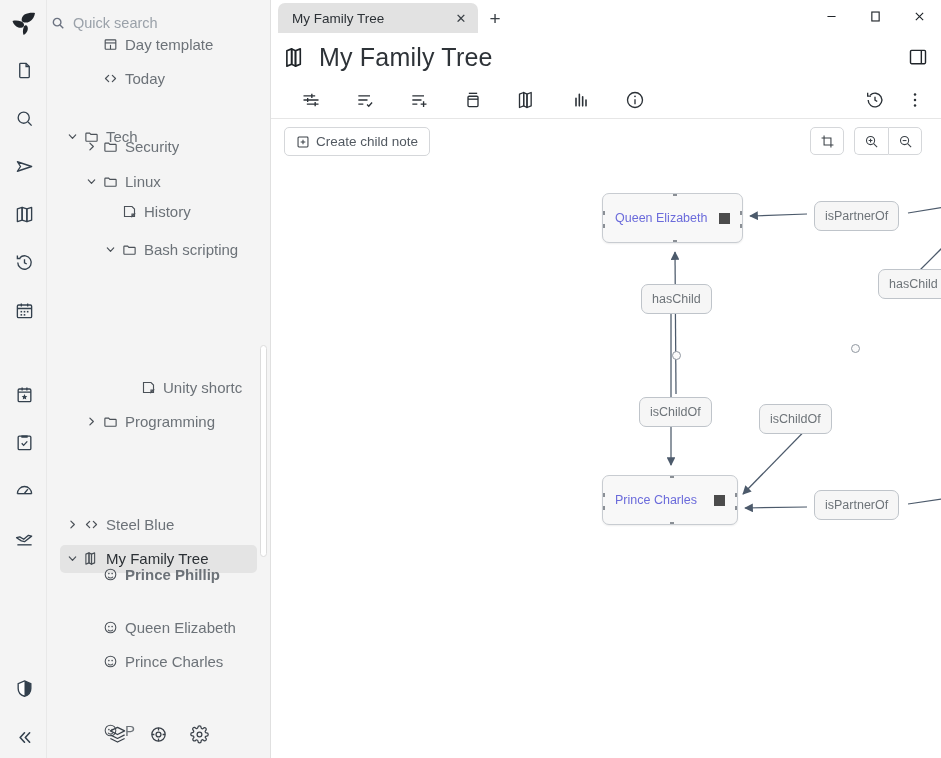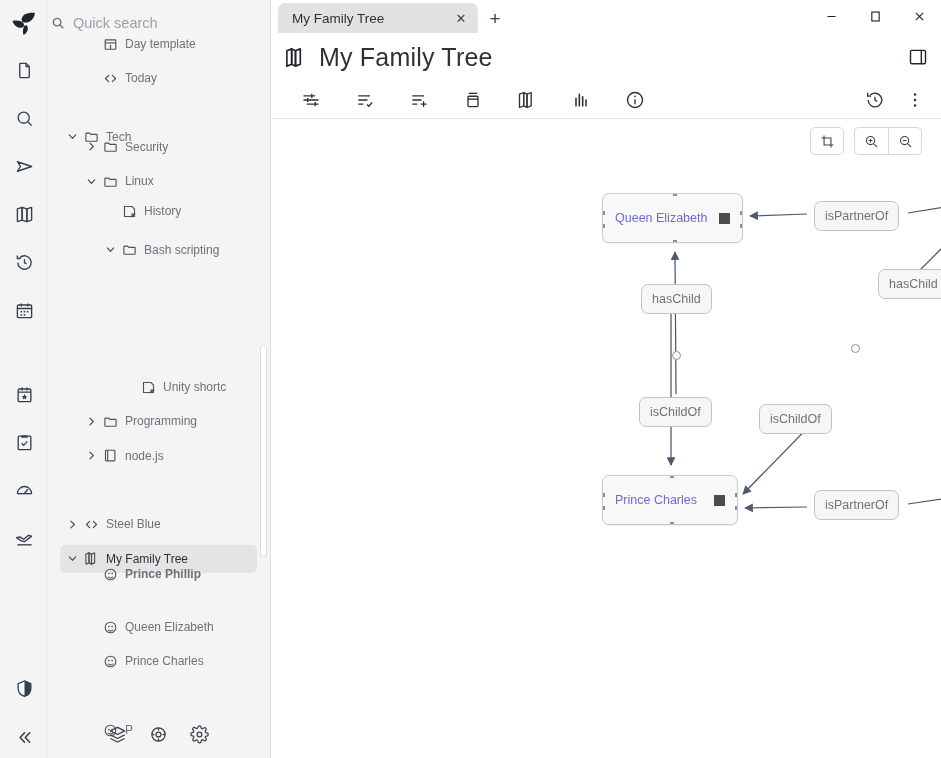--- a/index.html
+++ b/index.html
@@ -52,21 +52,21 @@
 
   .tree {
     position: absolute; left: 0; top: 30px;
     width: 223px; height: 700px;
   }
   .tree-row {
     position: absolute;
     height: 28px;
     display: flex; align-items: center;
     white-space: nowrap;
-    font-size: 12px;
+    font-size: 15px;
     color: #6c7278;
     left: 0;
     width: 223px;
   }
   .tree-row.selected {
     background: #e4e4e4;
     border-radius: 5px;
     color: #2e3338;
     width: 197px;
     left: 13px;
@@ -496,34 +496,20 @@
               <path d="M8.5 4.5 16 12l-7.5 7.5"></path>
             </svg>
           </span>
           <span class="ticon">
             <svg width="15" height="15" viewBox="0 0 24 24" fill="none" stroke="currentColor" stroke-width="1.8">
               <path d="M3 7.5a1 1 0 0 1 1-1h5l2 2h9a1 1 0 0 1 1 1v9a1 1 0 0 1-1 1H4a1 1 0 0 1-1-1z"></path>
             </svg>
           </span>
           <span class="tlabel">Programming</span>
         </div>
-        <div class="tree-row" style="top: 411.6px; padding-left: 36px;">
-          <span class="caret">
-            <svg width="11" height="11" viewBox="0 0 24 24" fill="none" stroke="currentColor" stroke-width="2.6" stroke-linecap="round" stroke-linejoin="round">
-              <path d="M8.5 4.5 16 12l-7.5 7.5"></path>
-            </svg>
-          </span>
-          <span class="ticon">
-            <svg width="15" height="15" viewBox="0 0 24 24" fill="none" stroke="currentColor" stroke-width="1.8">
-              <rect x="4" y="3.5" width="15" height="17" rx="1.2"></rect>
-              <path d="M7.5 3.5v17"></path>
-            </svg>
-          </span>
-          <span class="tlabel">node.js</span>
-        </div>
         <div class="tree-row" style="top: 480.2px; padding-left: 17px;">
           <span class="caret">
             <svg width="11" height="11" viewBox="0 0 24 24" fill="none" stroke="currentColor" stroke-width="2.6" stroke-linecap="round" stroke-linejoin="round">
               <path d="M8.5 4.5 16 12l-7.5 7.5"></path>
             </svg>
           </span>
           <span class="ticon">
             <svg width="15" height="15" viewBox="0 0 24 24" fill="none" stroke="currentColor" stroke-width="2" stroke-linecap="round" stroke-linejoin="round">
               <path d="M9 7 4 12l5 5"></path>
               <path d="M15 7l5 5-5 5"></path>
@@ -725,20 +711,29 @@
           <svg width="20" height="20" viewBox="0 0 24 24" fill="#2b3137">
               <circle cx="12" cy="5.5" r="1.5"></circle>
               <circle cx="12" cy="12" r="1.5"></circle>
               <circle cx="12" cy="18.5" r="1.5"></circle>
             </svg>
         </div>
       </div>
     </div>
 
     <div class="action-bar">
+      <button class="ghost-btn">
+        <span class="bi">
+          <svg width="14" height="14" viewBox="0 0 24 24" fill="none" stroke="#3a4047" stroke-width="1.8">
+              <rect x="3.5" y="3.5" width="17" height="17" rx="1.5"></rect>
+              <path d="M12 8v8M8 12h8"></path>
+            </svg>
+        </span>
+        <span>Create child note</span>
+      </button>
 
       <div class="zoom-group">
         <div class="zbtn">
           <svg width="15" height="15" viewBox="0 0 24 24" fill="none" stroke="#3a4047" stroke-width="1.7">
               <path d="M6.5 2.5v15h15"></path>
               <path d="M2.5 6.5h15v15"></path>
             </svg>
         </div>
         <div class="zpair">
           <div class="zbtn">

